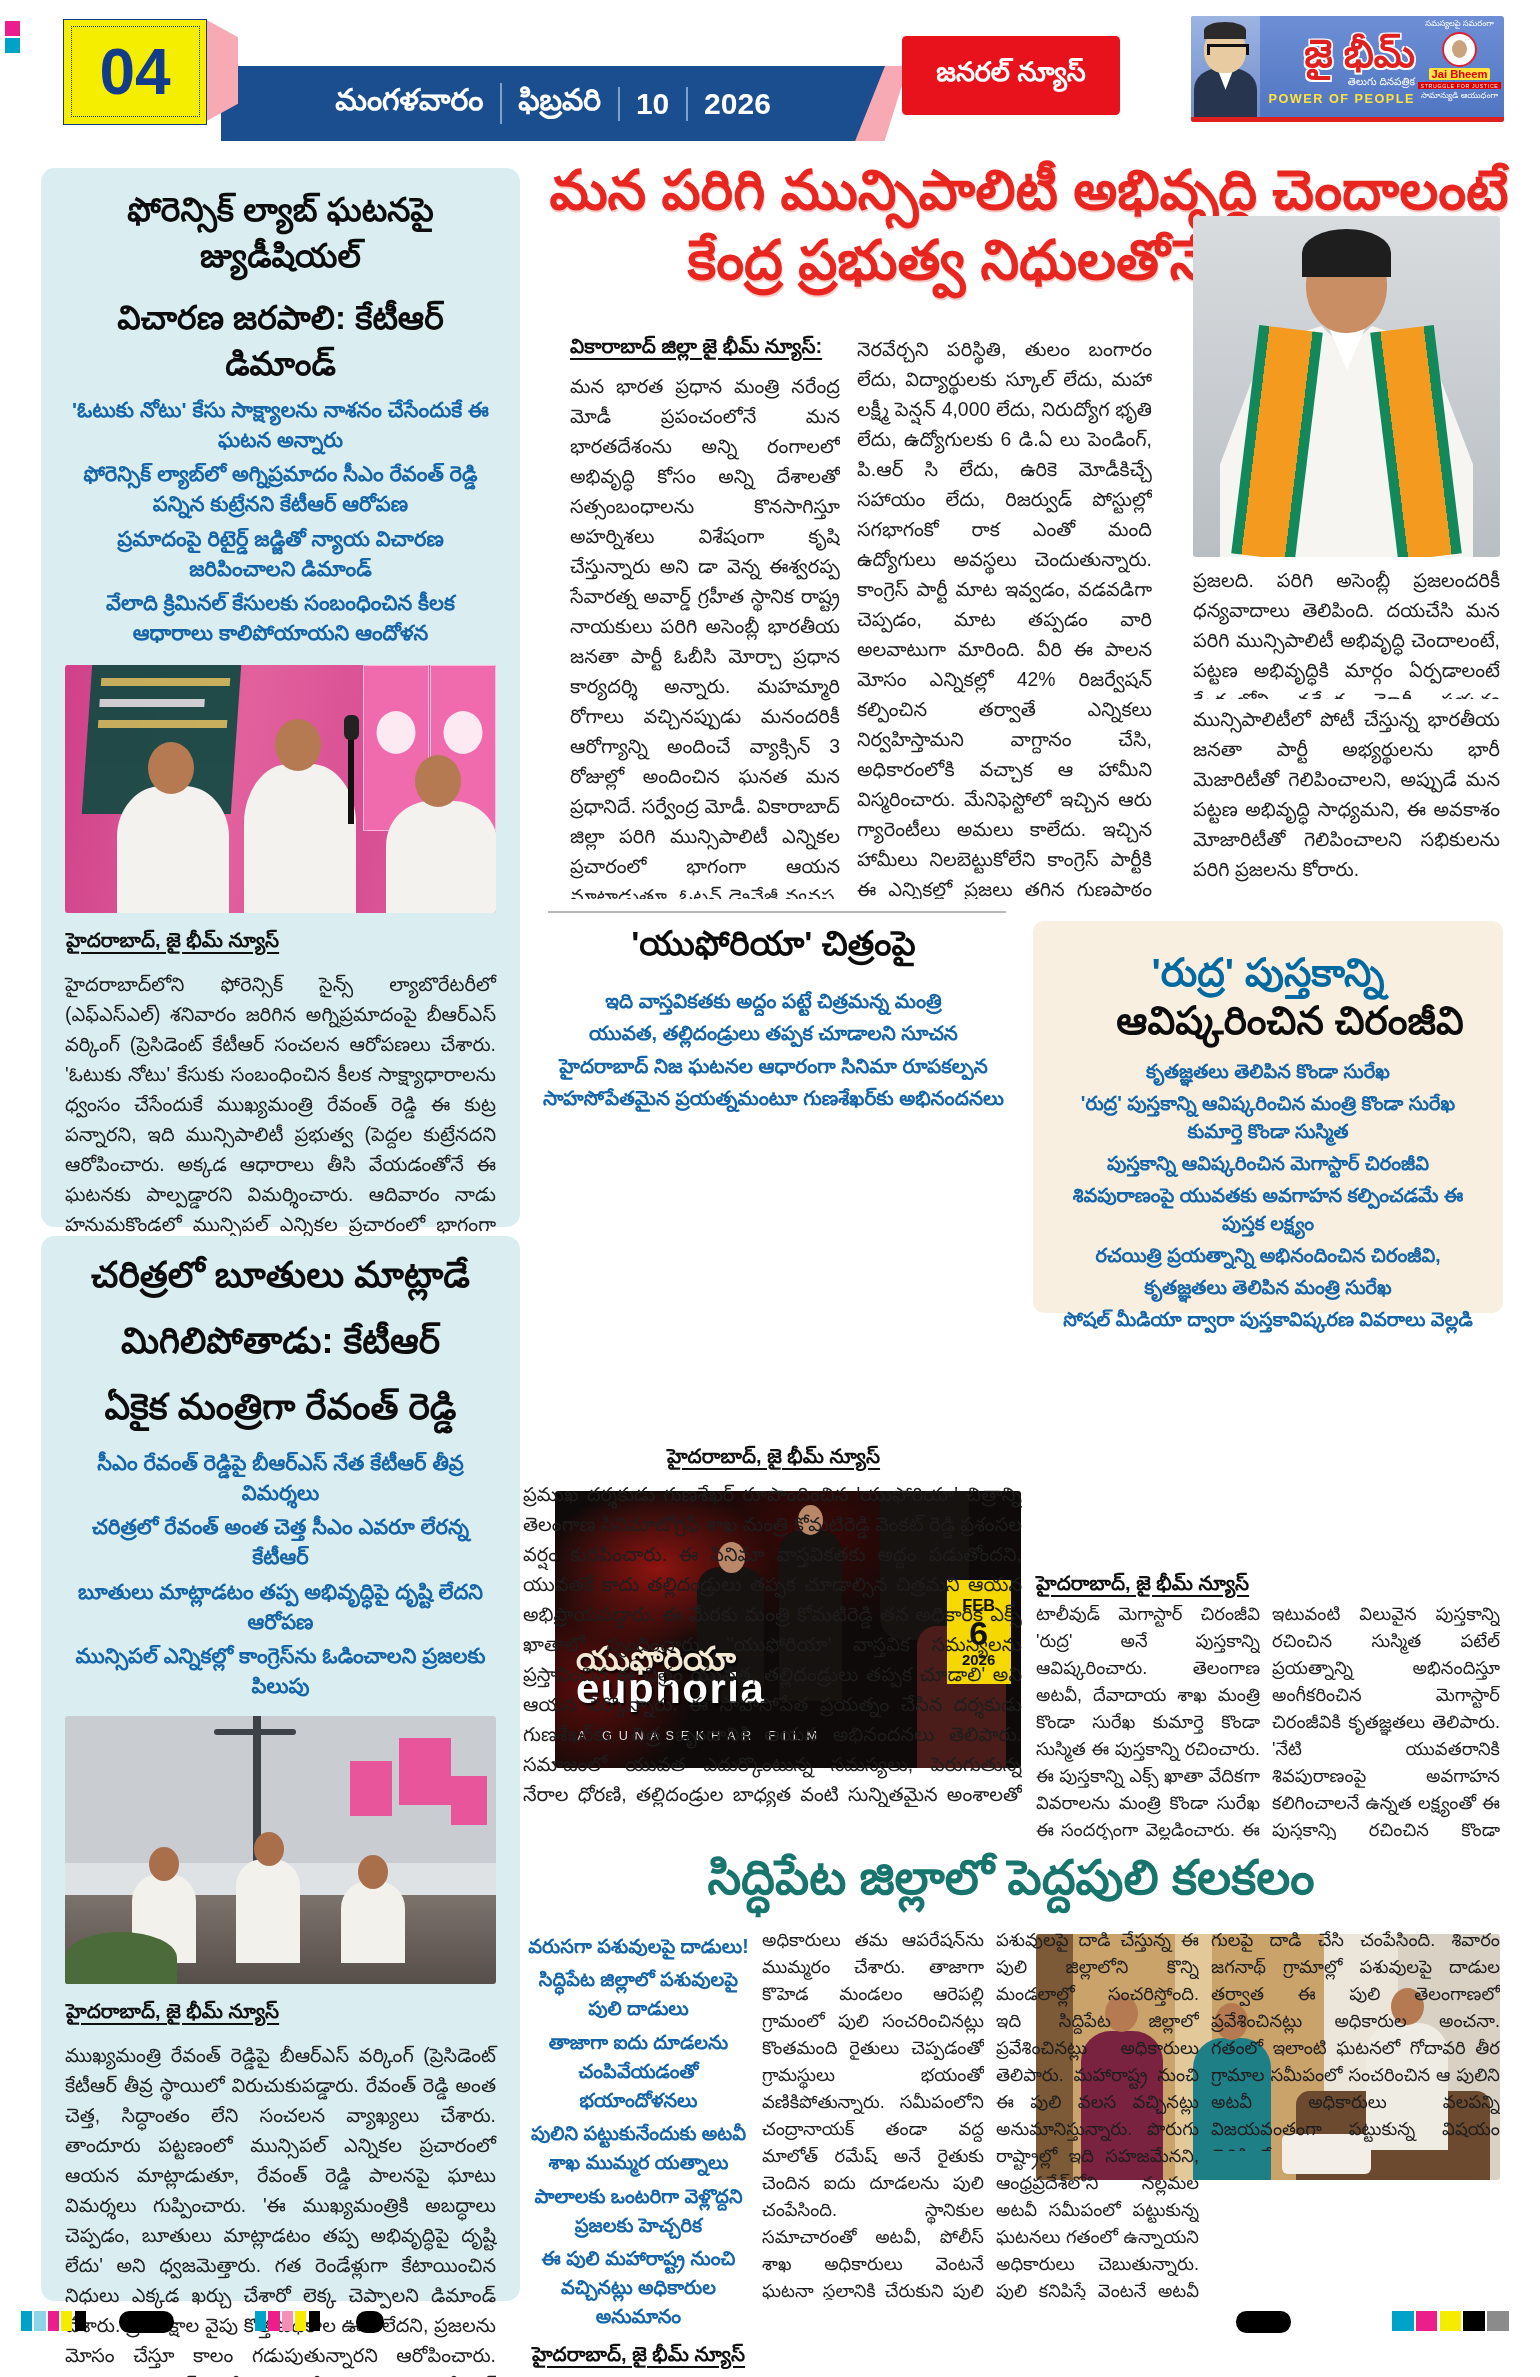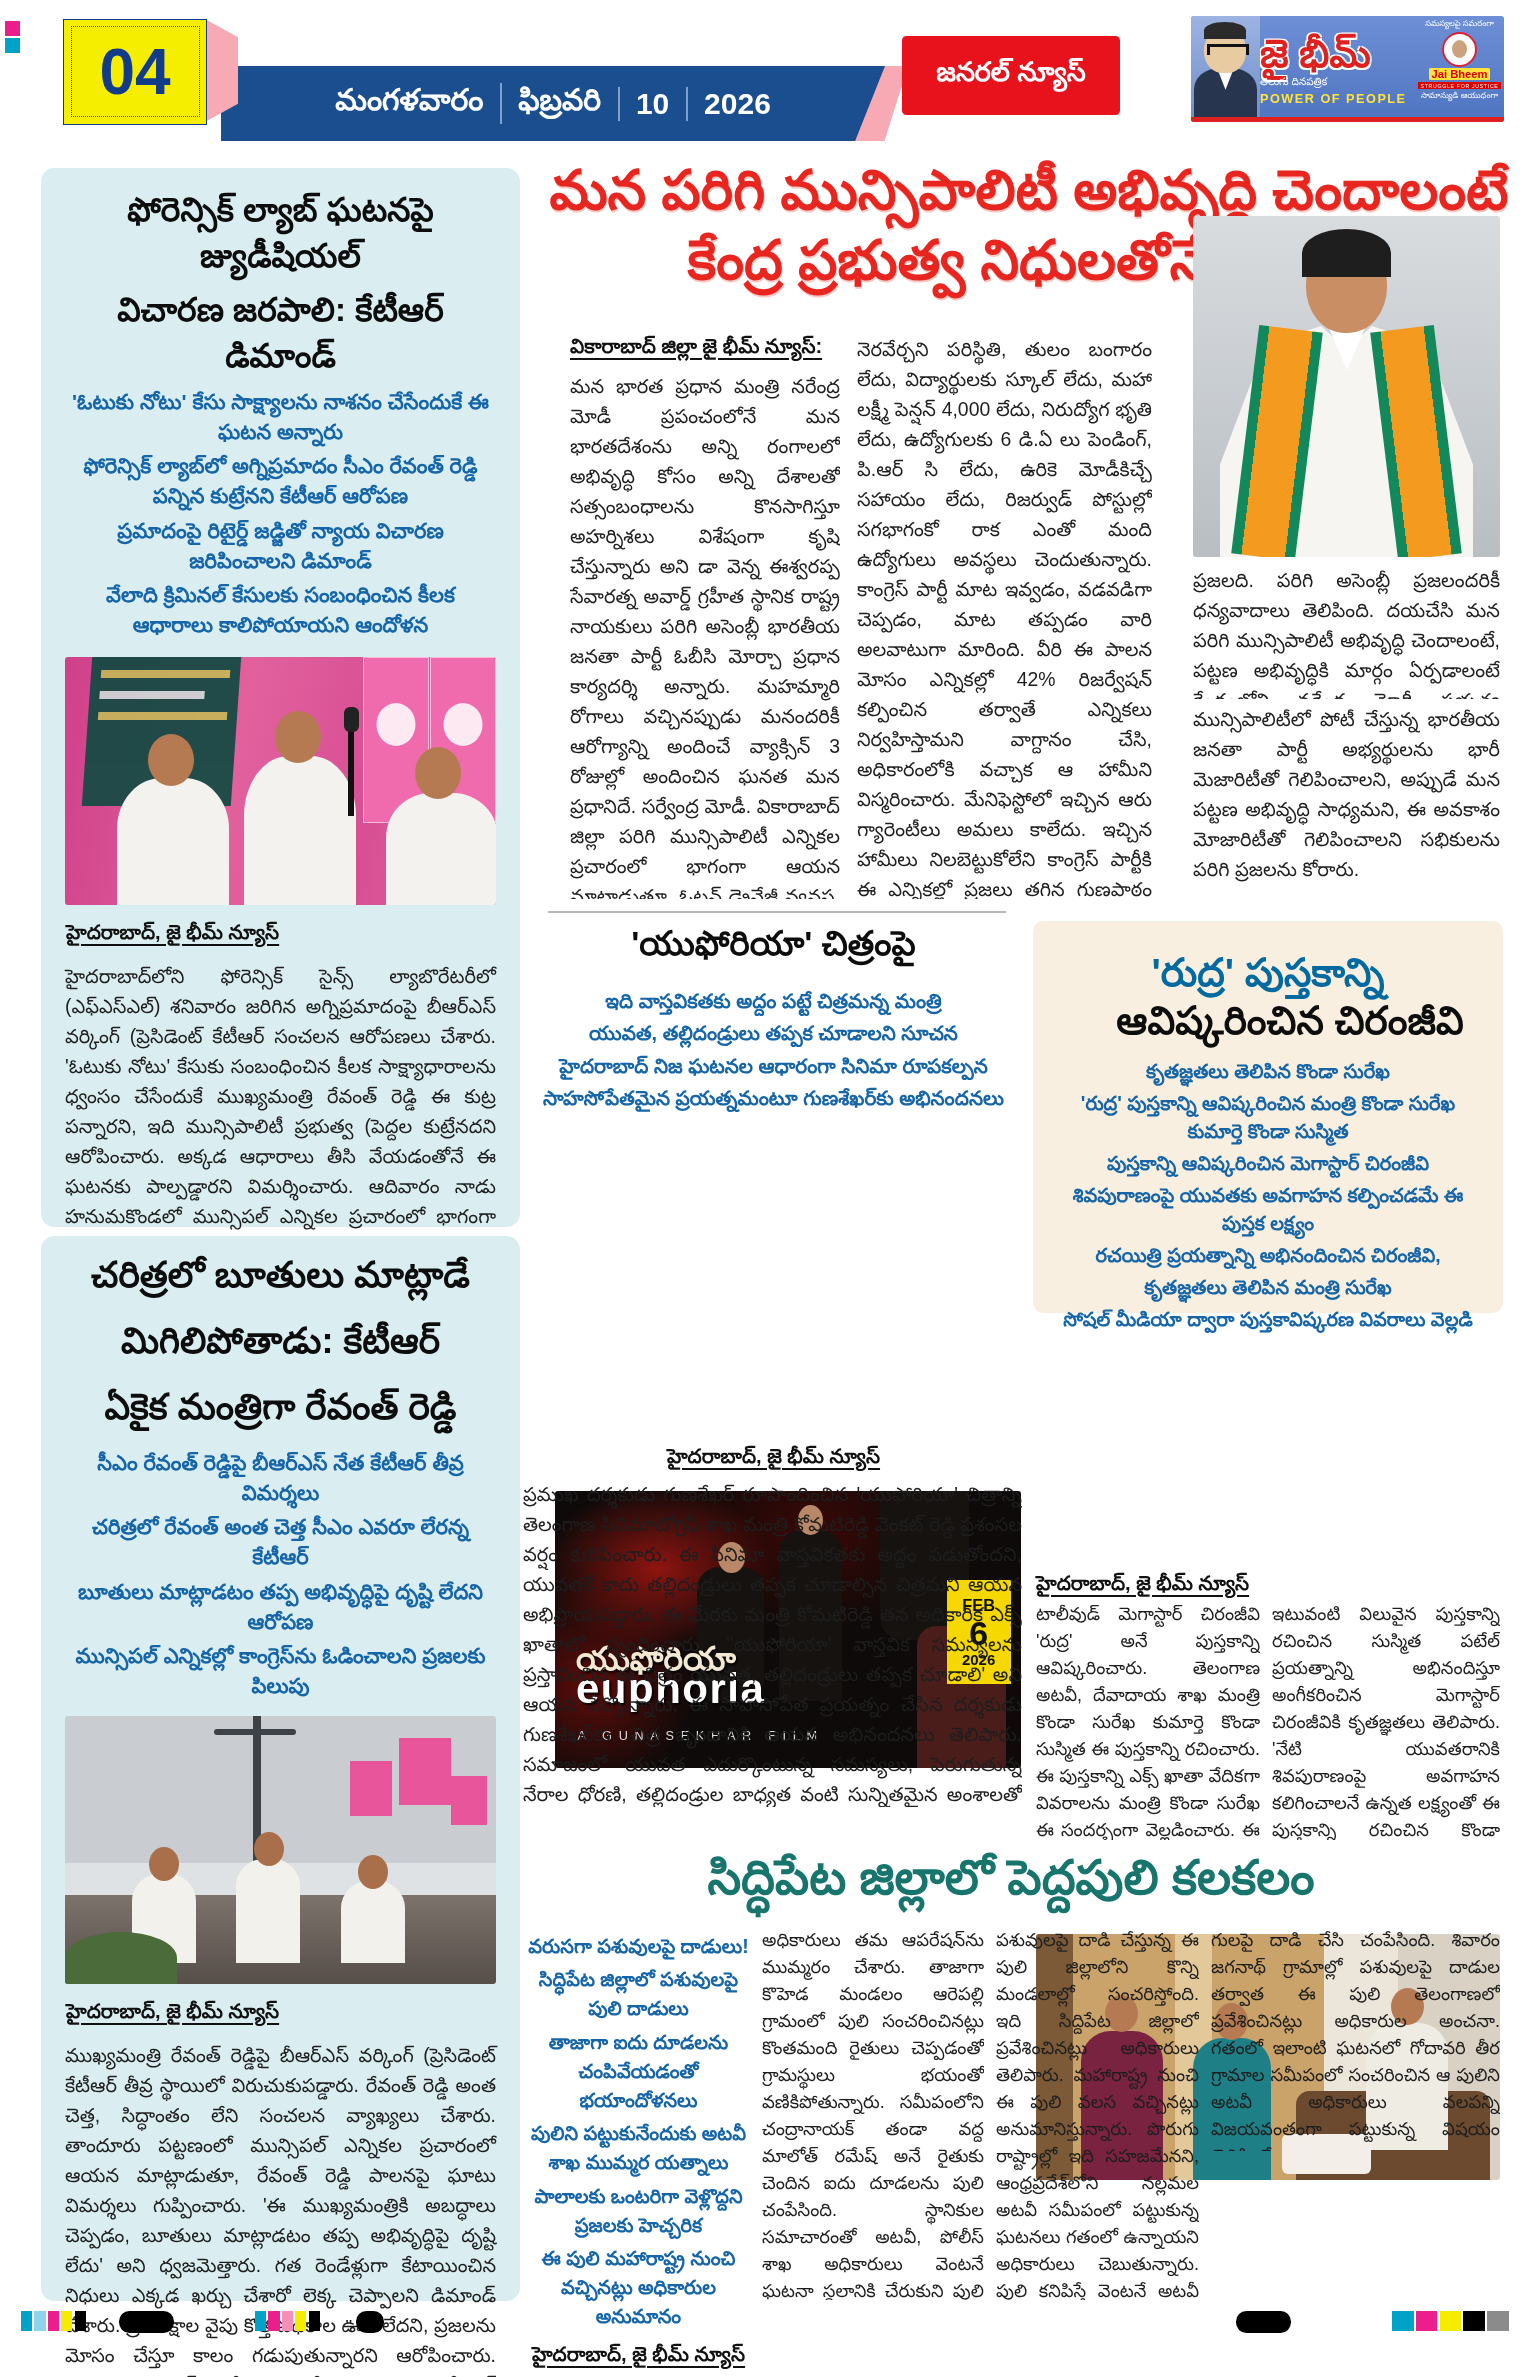--- a/index.html
+++ b/index.html
@@ -28,21 +28,21 @@
       border-radius:3px;display:flex;align-items:stretch;overflow:hidden;z-index:4;}
   .masthead .amb{width:69px;position:relative;background:linear-gradient(180deg,#9db4e2,#6f8cc9);}
   .amb .face{position:absolute;left:13.4px;top:10.4px;width:42px;height:46px;border-radius:50% 50% 45% 45%;
       background:#e9cba2;}
   .amb .hair{position:absolute;left:13.4px;top:6px;width:42px;height:16.4px;border-radius:50% 50% 0 0;background:#2b2b2b;}
   .amb .glasses{position:absolute;left:16.4px;top:28px;width:36px;height:7.5px;border-top:3px solid #111;
       border-left:3px solid #111;border-right:3px solid #111;}
   .amb .suit{position:absolute;left:3px;top:52px;width:63px;height:54px;border-radius:40% 40% 0 0;background:#27354f;}
   .amb .collar{position:absolute;left:27px;top:54px;width:15px;height:19.4px;background:#fff;
       clip-path:polygon(50% 100%,0 0,100% 0);}
-  .masthead .mid{flex:1;display:flex;flex-direction:column;align-items:flex-start;justify-content:center;gap:1.5px;}
+  .masthead .mid{flex:1;display:flex;flex-direction:column;align-items:flex-end;justify-content:center;gap:1.5px;}
   .mh-title{color:#e01f1f;font-size:39px;font-weight:bold;line-height:42px;
       text-shadow:1.5px 1.5px 0 #fff,-1.5px -1.5px 0 #fff,1.5px -1.5px 0 #fff,-1.5px 1.5px 0 #fff;}
   .mh-sub{color:#fff;font-size:10.4px;}
   .mh-power{color:#ffe23c;font-weight:bold;font-size:12.7px;letter-spacing:1.5px;}
   .masthead .right{width:89px;display:flex;flex-direction:column;align-items:center;padding-top:3px;gap:1.5px;}
   .mh-tag{color:#fff;font-size:8.2px;}
   .mh-logo{width:31px;height:31px;border-radius:50%;background:#fff;border:2.2px solid #d23;position:relative;}
   .mh-logo i{position:absolute;left:8.2px;top:6px;width:15px;height:18px;border-radius:50%;background:#caa27d;}
   .mh-jb{background:#ffe23c;color:#d00;font-weight:bold;font-size:11.2px;padding:0 3px;border-radius:1.5px;}
   .mh-jbsub{background:#d00;color:#fff;font-size:5.2px;padding:0.7px 2.2px;letter-spacing:0.7px;}
@@ -206,21 +206,21 @@
       <div class="mh-side">సామాన్యుడి ఆయుధంగా</div>
     </div>
     <div class="mh-redbar"></div>
   </div>
 
   <div class="abs lead-h" style="top:158px;">మన పరిగి మున్సిపాలిటీ అభివృద్ధి చెందాలంటే</div>
   <div class="abs lead-h" style="top:228px;">కేంద్ర ప్రభుత్వ నిధులతోనే సాధ్యం</div>
 
   <div class="abs panel p-left1">
     <div class="fsl-h" style="margin-bottom:0;">ఫోరెన్సిక్ ల్యాబ్ ఘటనపై జ్యుడీషియల్</div>
-    <div class="fsl-h" style="margin-top:8px;">విచారణ జరపాలి: కేటీఆర్ డిమాండ్</div>
+    <div class="fsl-h" style="margin-top:16px;">విచారణ జరపాలి: కేటీఆర్ డిమాండ్</div>
     <div class="subheads">
       <div>'ఓటుకు నోటు' కేసు సాక్ష్యాలను నాశనం చేసేందుకే ఈ ఘటన అన్నారు</div>
       <div>ఫోరెన్సిక్ ల్యాబ్‌లో అగ్నిప్రమాదం సీఎం రేవంత్ రెడ్డి పన్నిన కుట్రేనని కేటీఆర్ ఆరోపణ</div>
       <div>ప్రమాదంపై రిటైర్డ్ జడ్జితో న్యాయ విచారణ జరిపించాలని డిమాండ్</div>
       <div>వేలాది క్రిమినల్ కేసులకు సంబంధించిన కీలక ఆధారాలు కాలిపోయాయని ఆందోళన</div>
     </div>
     <div class="photo ph-ktr">
       <div class="banner">
           <i></i>
           <i></i>

